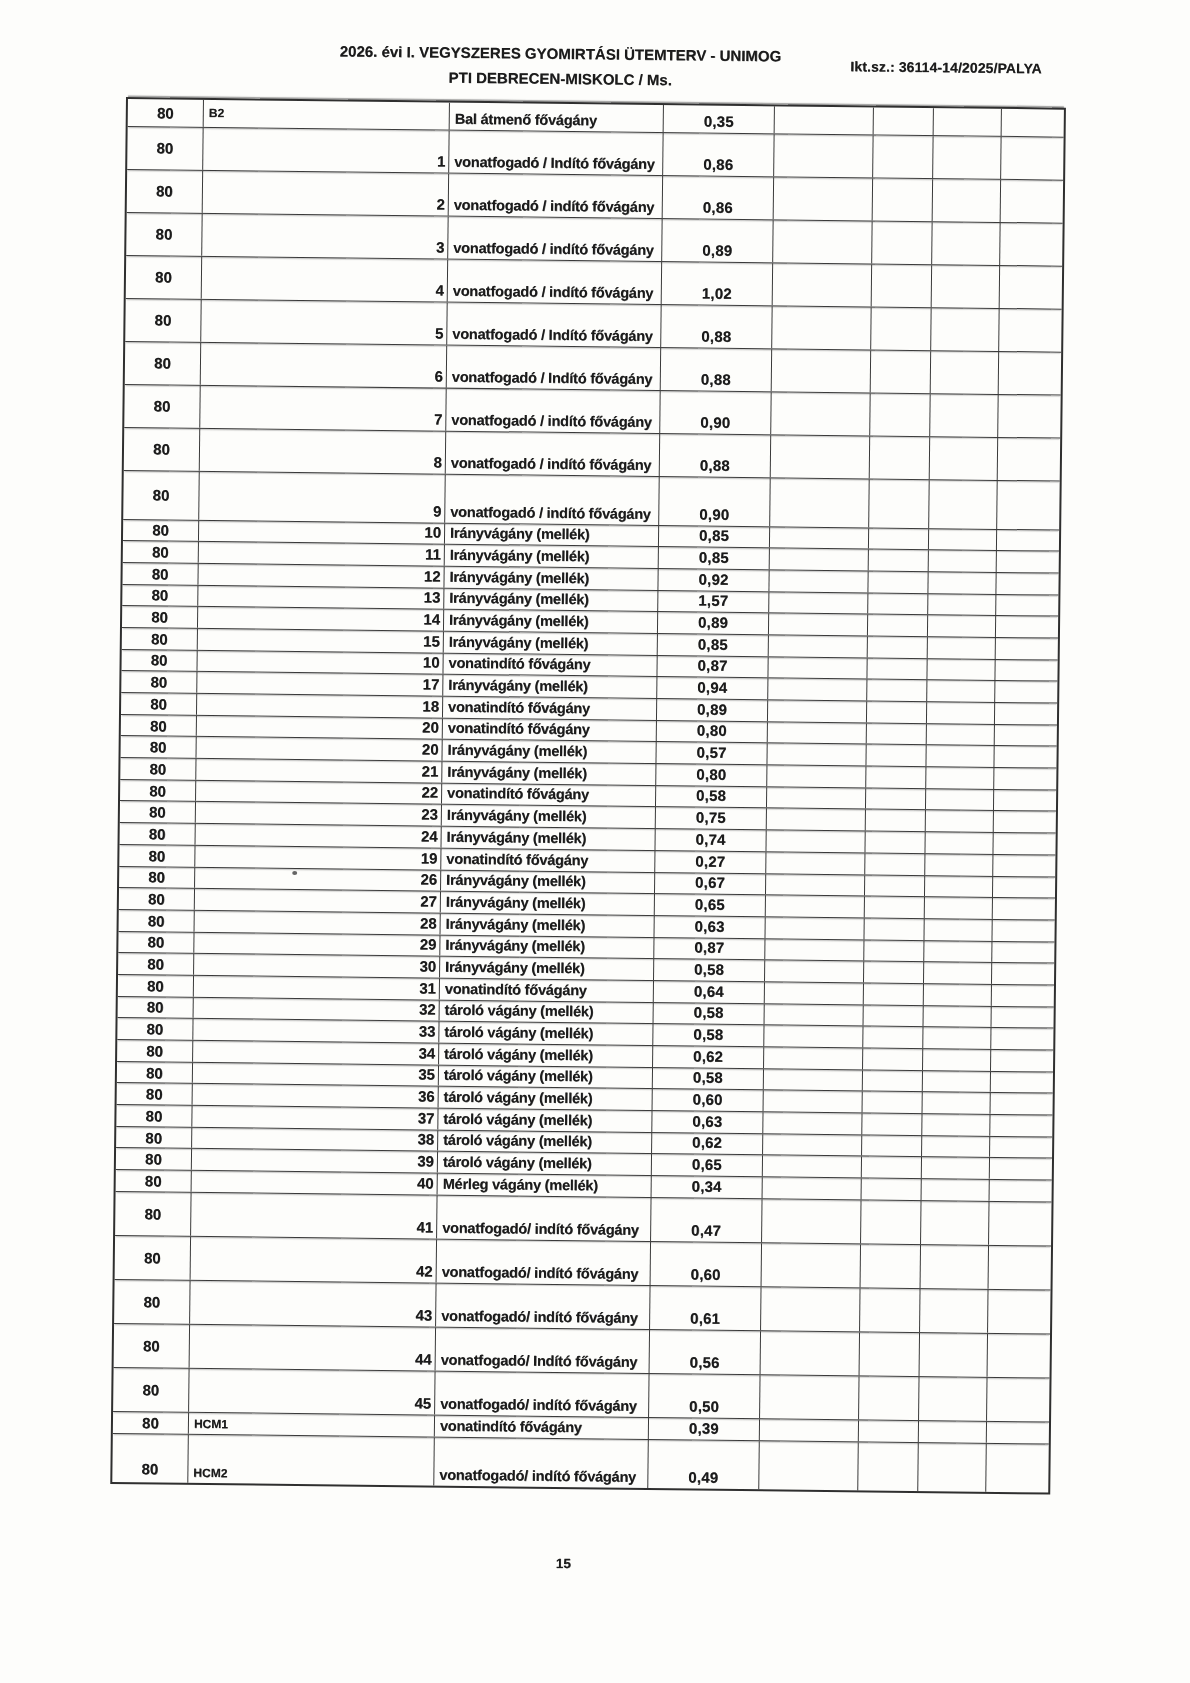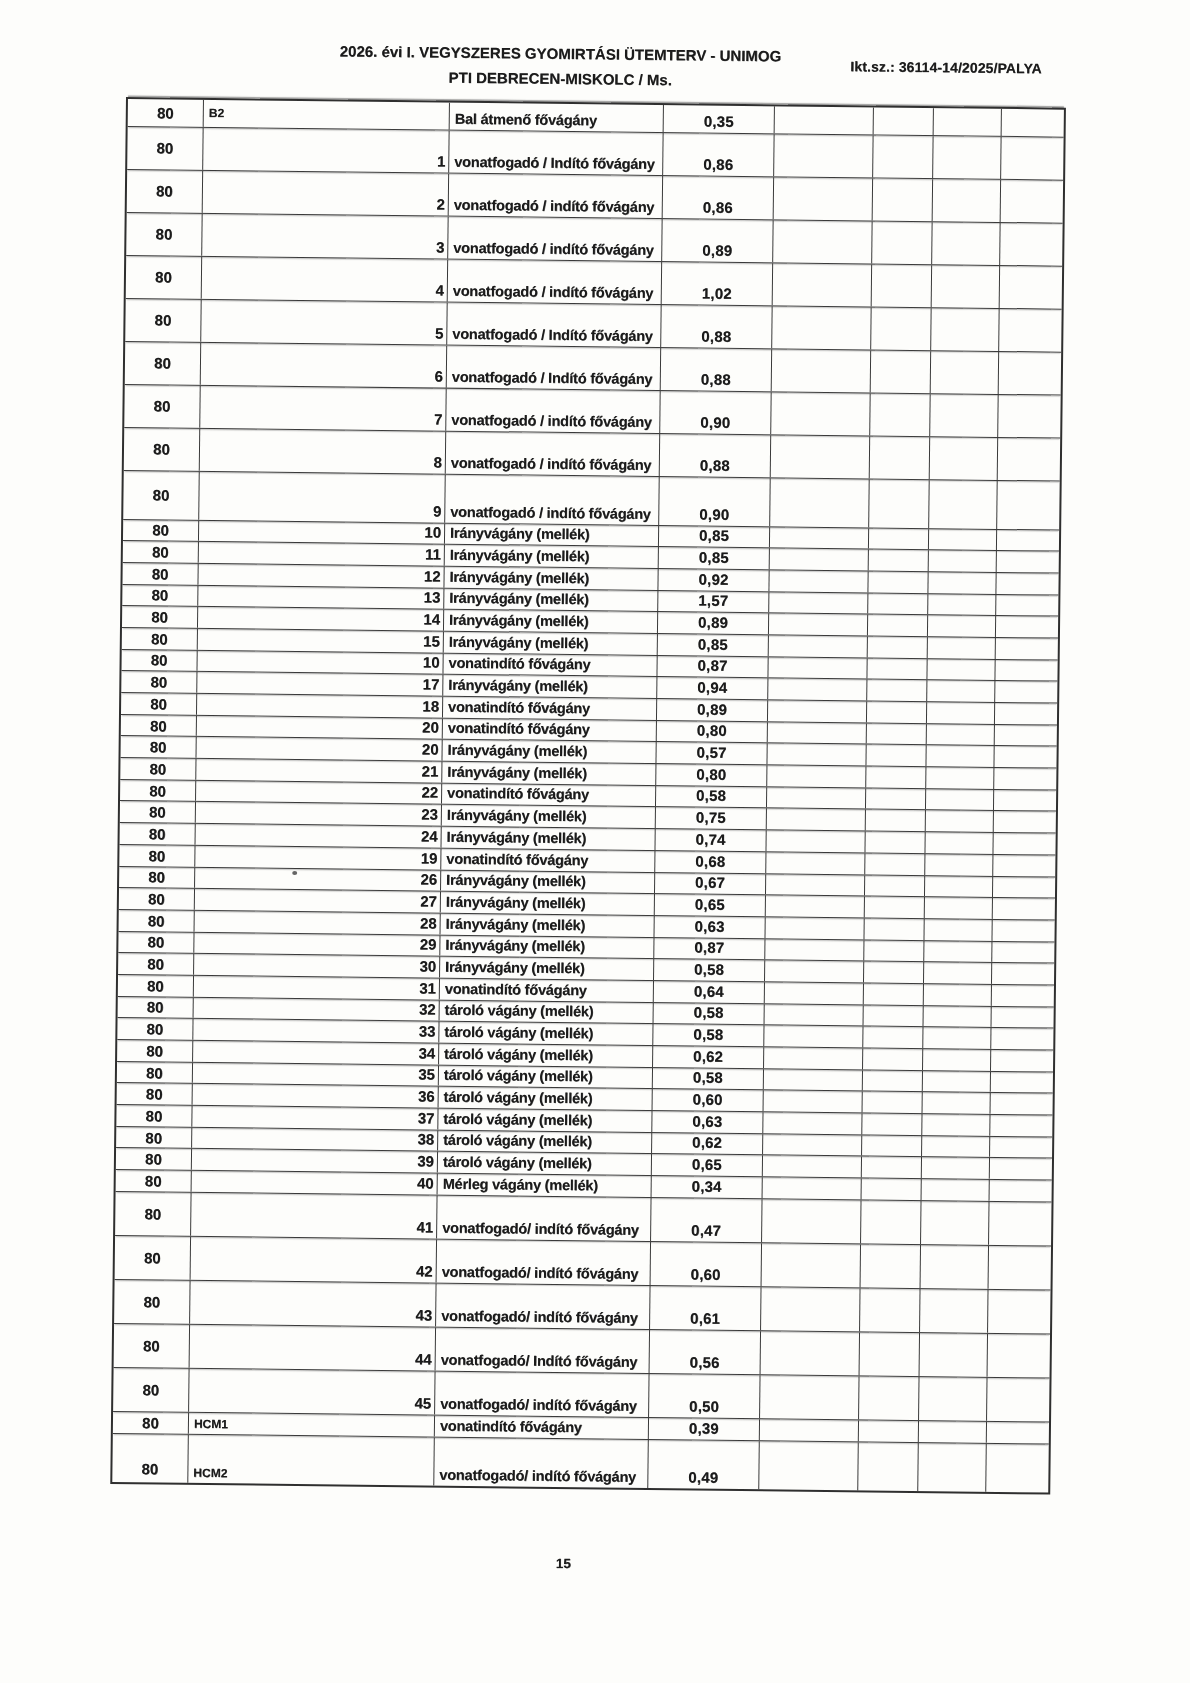--- a/index.html
+++ b/index.html
@@ -579,21 +579,21 @@
             <span class="t f-line inky">80</span>
           </div>
     <div class="cell c-mid">
             <span class="t f-station inky"></span>
             <span class="t f-num inky">19</span>
           </div>
     <div class="cell c-track">
             <span class="t f-track inky">vonatindító fővágány</span>
           </div>
     <div class="cell c-value">
-            <span class="t f-value inky">0,68</span>
+            <span class="t f-value inky">0,27</span>
           </div>
     <div class="cell c-e1"></div>
     <div class="cell c-e2"></div>
     <div class="cell c-e3"></div>
     <div class="cell c-e4"></div>
   </div>
         <div class="row s-short">
     <div class="cell c-line">
             <span class="t f-line inky">80</span>
           </div>

